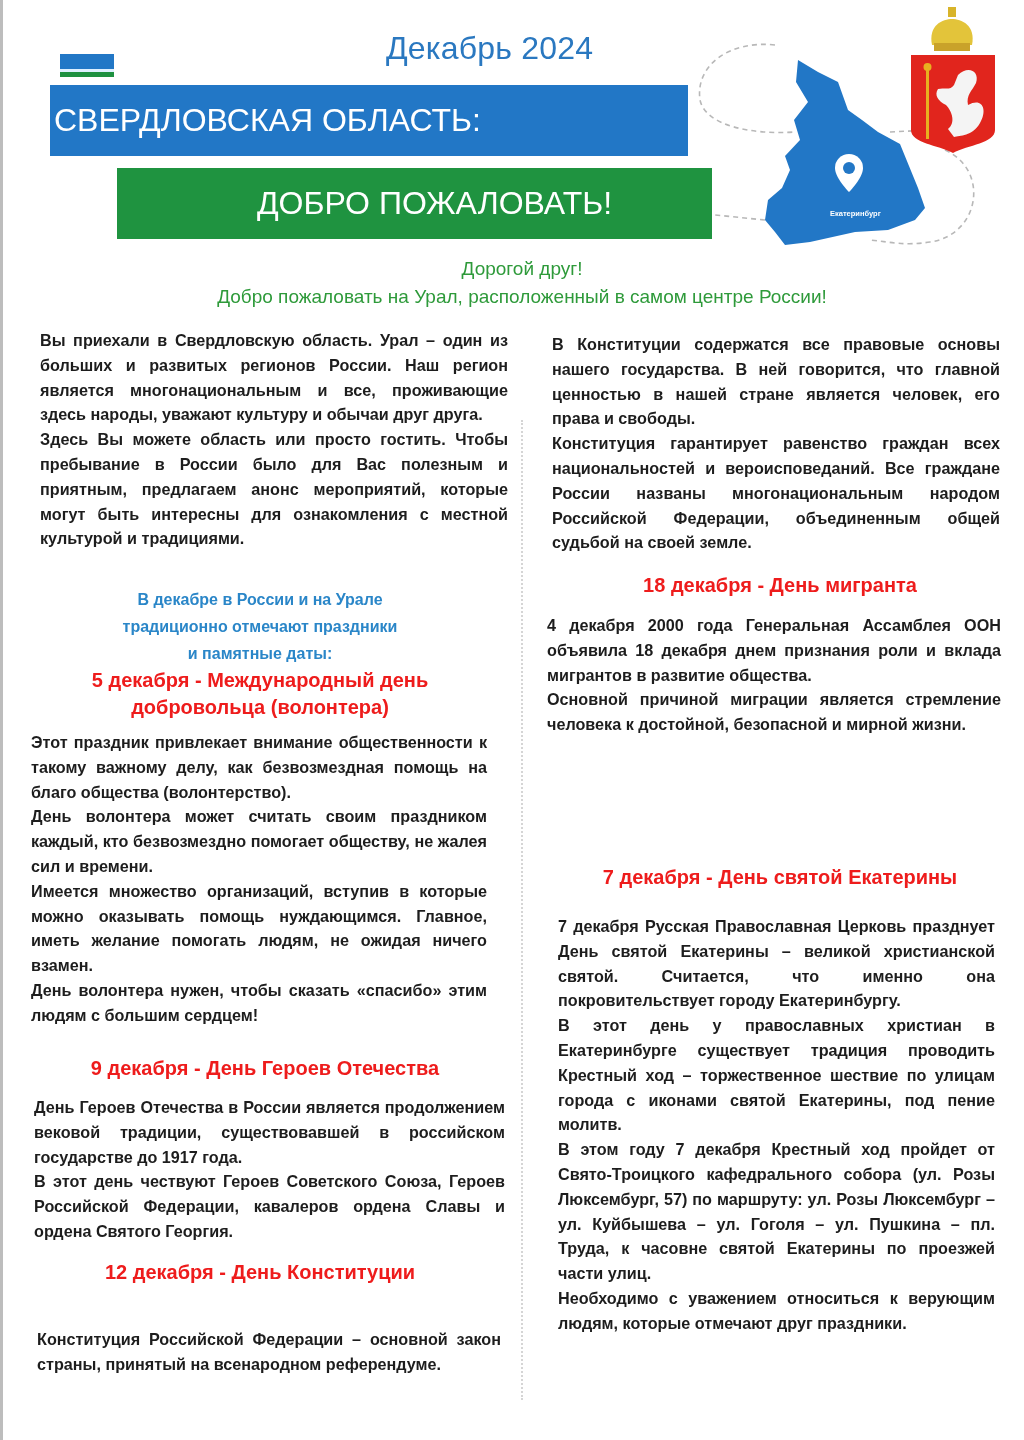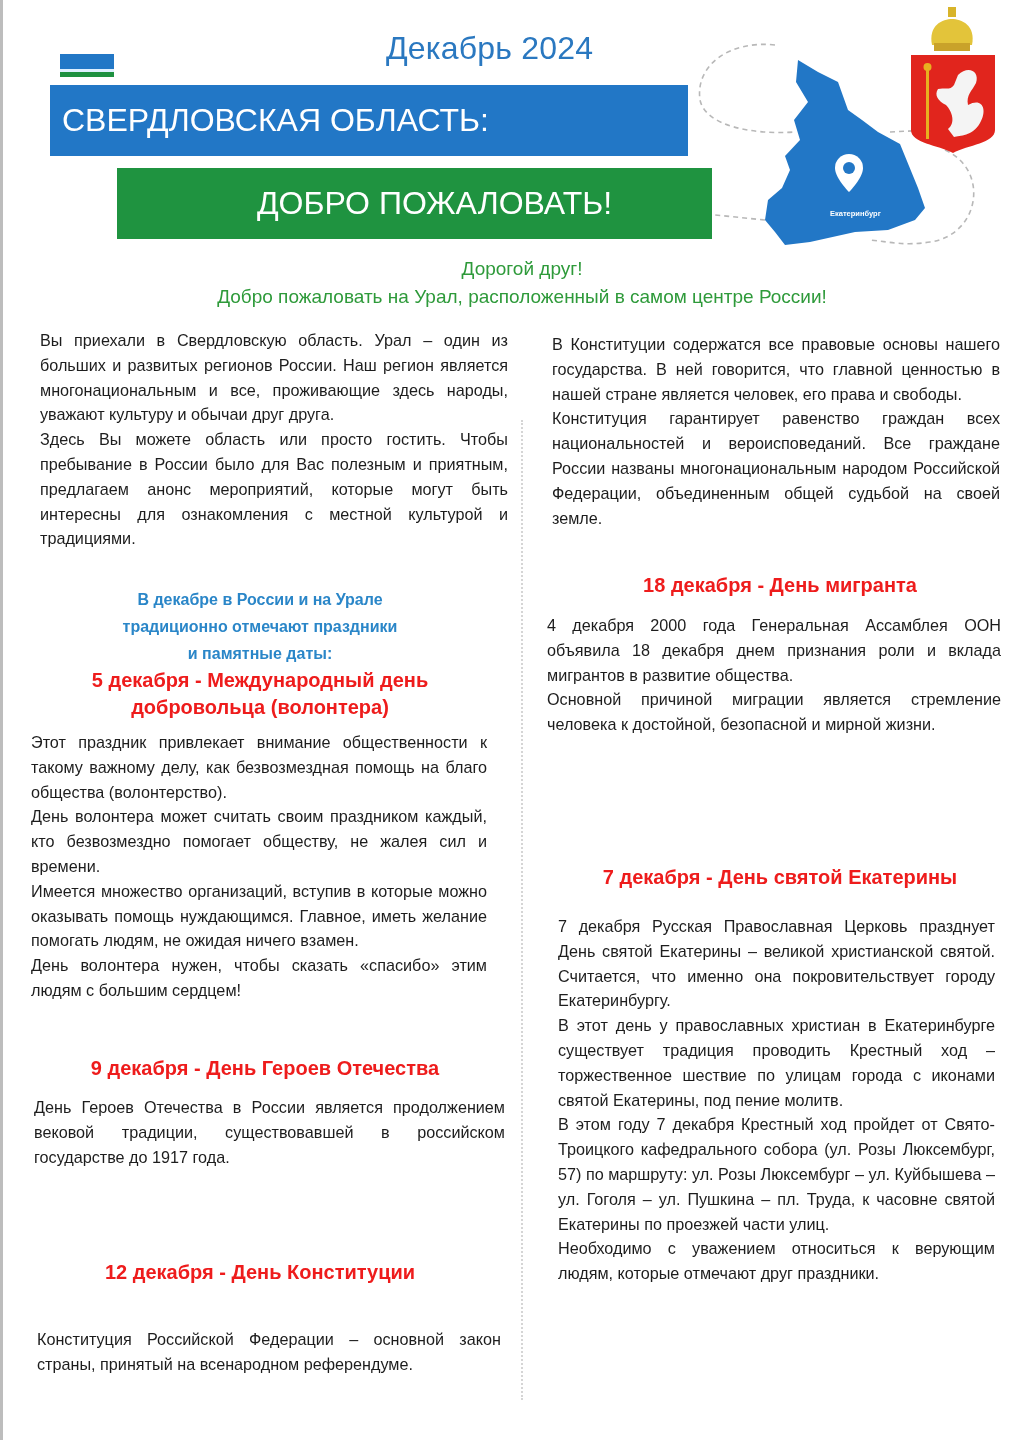--- a/index.html
+++ b/index.html
@@ -8,36 +8,36 @@
 
     .page-border { position: absolute; left: 0; top: 0; width: 3px; height: 1440px; background: #bdbdbd; }
 
     
     .month-title { position: absolute; left: 386px; top: 30px; font-size: 32px; color: #2a78c0; letter-spacing: 0.2px; }
     .flag { position: absolute; left: 60px; top: 54px; width: 54px; height: 24px; }
     .flag .blue { height: 15px; background: #2277c6; }
     .flag .white { height: 3px; background: #dff0ff; }
     .flag .green { height: 5px; background: #1e9140; }
 
-    .banner-blue { position: absolute; left: 50px; top: 85px; width: 638px; height: 71px; background: #2277c6; color: #ffffff; font-size: 32px; display: flex; align-items: center; padding-left: 12px; }
+    .banner-blue { position: absolute; left: 50px; top: 85px; width: 638px; height: 71px; background: #2277c6; color: #ffffff; font-size: 32px; display: flex; align-items: center; padding-left: 4px; }
     .banner-green { position: absolute; left: 117px; top: 168px; width: 595px; height: 71px; background: #1f9340; color: #ffffff; font-size: 32px; display: flex; align-items: center; justify-content: center; padding-left: 40px; }
 
     .map-area { position: absolute; left: 690px; top: 20px; width: 330px; height: 230px; }
     .coat { position: absolute; left: 908px; top: 5px; width: 90px; height: 155px; }
 
     
     .greet { position: absolute; left: 0; width: 1044px; text-align: center; color: #2e9a3a; font-size: 19px; }
     .greet-1 { top: 258px; }
     .greet-2 { top: 286px; }
 
     
     .col-divider { position: absolute; left: 521px; top: 420px; width: 0; height: 980px; border-left: 2px dotted #d5d5d5; }
 
     .para { position: absolute; font-family: "Liberation Sans", sans-serif; font-size: 16.2px; line-height: 24.8px; text-align: justify; color: #1d1d1d; }
-    .para p { text-align: justify; text-align-last: left; }
+    .para p { text-align: justify; text-align-last: left; font-weight: bold; }
 
     .head-blue { position: absolute; left: 20px; width: 480px; text-align: center; color: #2a86c8; font-weight: bold; font-size: 16px; line-height: 27px; }
     .head-red { position: absolute; text-align: center; color: #ee1c1c; font-weight: bold; font-size: 20px; line-height: 27px; }
   </style>
 </head>
 <body>
 
 <div class="page-border"></div>
 
 <div class="month-title">Декабрь 2024</div>
@@ -104,20 +104,21 @@
   <p>Этот праздник привлекает внимание общественности к такому важному делу, как безвозмездная помощь на благо общества (волонтерство).</p>
   <p>День волонтера может считать своим праздником каждый, кто безвозмездно помогает обществу, не жалея сил и времени.</p>
   <p>Имеется множество организаций, вступив в которые можно оказывать помощь нуждающимся. Главное, иметь желание помогать людям, не ожидая ничего взамен.</p>
   <p>День волонтера нужен, чтобы сказать «спасибо» этим людям с большим сердцем!</p>
 </div>
 
 <div class="head-red" style="left:20px; width:490px; top:1055px;">9 декабря - День Героев Отечества</div>
 
 <div class="para" style="left:34px; top:1095px; width:471px;">
   <p>День Героев Отечества в России является продолжением вековой традиции, существовавшей в российском государстве до 1917 года.</p>
+  <p>В этот день чествуют Героев Советского Союза, Героев Российской Федерации, кавалеров ордена Славы и ордена Святого Георгия.</p>
 </div>
 
 <div class="head-red" style="left:30px; width:460px; top:1259px;">
   <div>12 декабря - День Конституции</div>
 </div>
 
 <div class="para" style="left:37px; top:1327px; width:464px;">
   <p>Конституция Российской Федерации – основной закон страны, принятый на всенародном референдуме.</p>
 </div>
 

